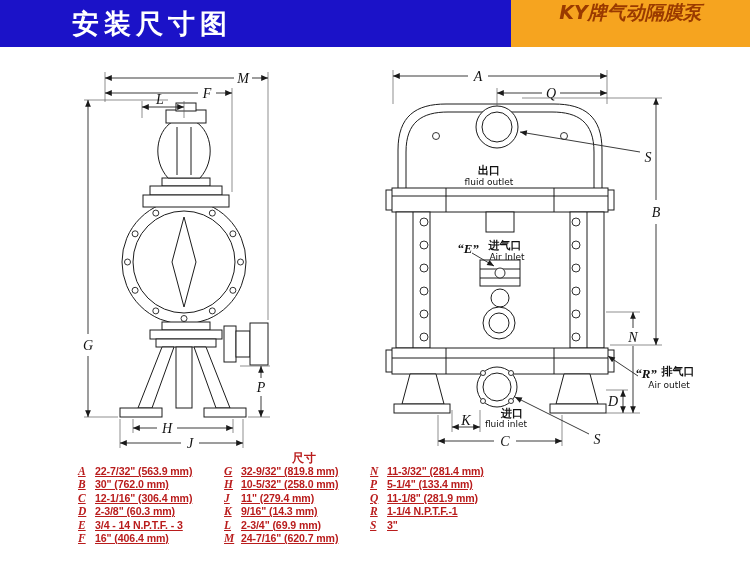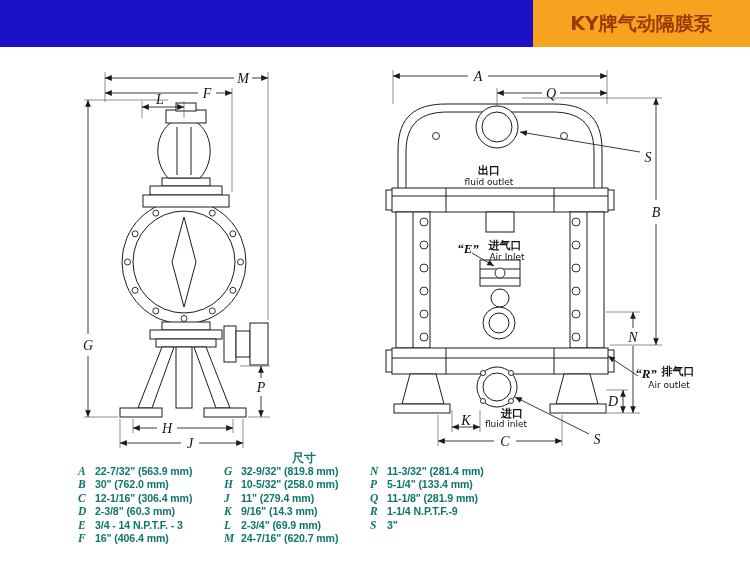--- a/index.html
+++ b/index.html
@@ -6,55 +6,56 @@
   body {
     width:750px; height:570px; position:relative; overflow:hidden;
     background:#ffffff; font-family:"Liberation Sans", sans-serif;
   }
   
   .header { position:absolute; left:0; top:0; width:750px; height:47px;
             background:var(--header_blue,#1b12c8); z-index:3; }
   .title  { position:absolute; left:72px; top:50%; transform:translateY(-50%);
             margin:0; color:#ffffff; font-size:27px; font-weight:bold;
             letter-spacing:5px; font-family:"DejaVu Sans", sans-serif; }
-  .badge  { position:absolute; right:0; top:0; bottom:0; width:217px;
+  .badge  { position:absolute; right:0; top:0; bottom:0; width:239px;
             background:var(--badge_orange,#f6a41f);
-            display:flex; align-items:center; justify-content:center; }
+            display:flex; justify-content:center;font-style:italic; }
   .badge span { color:var(--badge_text,#9a3a00); font-weight:bold; font-size:19px;
             font-family:"DejaVu Sans", sans-serif; }
   
   .drawing { position:absolute; left:0; top:0; z-index:1; }
   .pump rect,.pump path,.pump polygon,.pump circle { fill:#ffffff; stroke:#1c1c1c; stroke-width:1; }
   .pump line { stroke:#1c1c1c; stroke-width:1; fill:none; }
   .pump .bolt { stroke-width:0.9; }
   .dimg line { stroke:#303030; stroke-width:0.95; fill:none; }
   .dimg .ext { stroke:#606060; stroke-width:0.7; }
   .dl-letter { font:italic 14px "Liberation Serif", serif; fill:#101010;
                text-anchor:middle; dominant-baseline:central; }
   .dl-ref    { font:italic bold 13px "Liberation Serif", serif; fill:#101010;
                text-anchor:middle; dominant-baseline:central; }
   .ann-cn { font:bold 11px "DejaVu Sans", sans-serif; fill:#111111;
             text-anchor:middle; dominant-baseline:central; }
   .ann-en { font:9px "DejaVu Sans", sans-serif; fill:#111111;
             text-anchor:middle; dominant-baseline:central; }
   .a-end { text-anchor:end; }
   
-  .dim-table { position:absolute; left:78px; top:448px; width:640px; color:#0f766e; z-index:2; }
+  .dim-table { position:absolute; left:78px; top:448px; width:640px; color:#b91c1c; z-index:2;text-decoration:underline; }
   .tbl-title { position:absolute; left:214px; top:2px; font-size:12px; font-weight:bold; }
   .tbl-cols  { display:flex; padding-top:17px; }
   .tbl-col   { width:146px; }
   .tbl-col:last-child { width:auto; }
   .tbl-row   { display:flex; align-items:baseline; height:13.4px; }
   .tbl-row .k { width:17px; font:italic bold 11.5px "Liberation Serif", serif; }
   .tbl-row .v { font-size:10.6px; font-weight:bold; letter-spacing:-0.1px; white-space:nowrap; }
 </style>
 </head>
 <body>
 
 <header class="header">
+  <h1 class="title">安装尺寸图</h1>
   <div class="badge">
     <span>KY牌气动隔膜泵</span>
   </div>
 </header>
 
 <svg class="drawing" width="750" height="570" viewBox="0 0 750 570">
   <defs>
     <marker id="arr" viewBox="0 0 10 10" refX="9.5" refY="5" markerWidth="8" markerHeight="8" orient="auto-start-reverse">
       <path d="M0.5,1.2 L9.5,5 L0.5,8.8 Z" fill="#1a1a1a"></path>
     </marker>
@@ -369,21 +370,21 @@
           <span class="v">5-1/4" (133.4 mm)</span>
         </div>
 
         <div class="tbl-row">
           <span class="k">Q</span>
           <span class="v">11-1/8" (281.9 mm)</span>
         </div>
 
         <div class="tbl-row">
           <span class="k">R</span>
-          <span class="v">1-1/4 N.P.T.F.-9</span>
+          <span class="v">1-1/4 N.P.T.F.-1</span>
         </div>
 
         <div class="tbl-row">
           <span class="k">S</span>
           <span class="v">3"</span>
         </div>
       </div>
   </div>
 </div>
 

